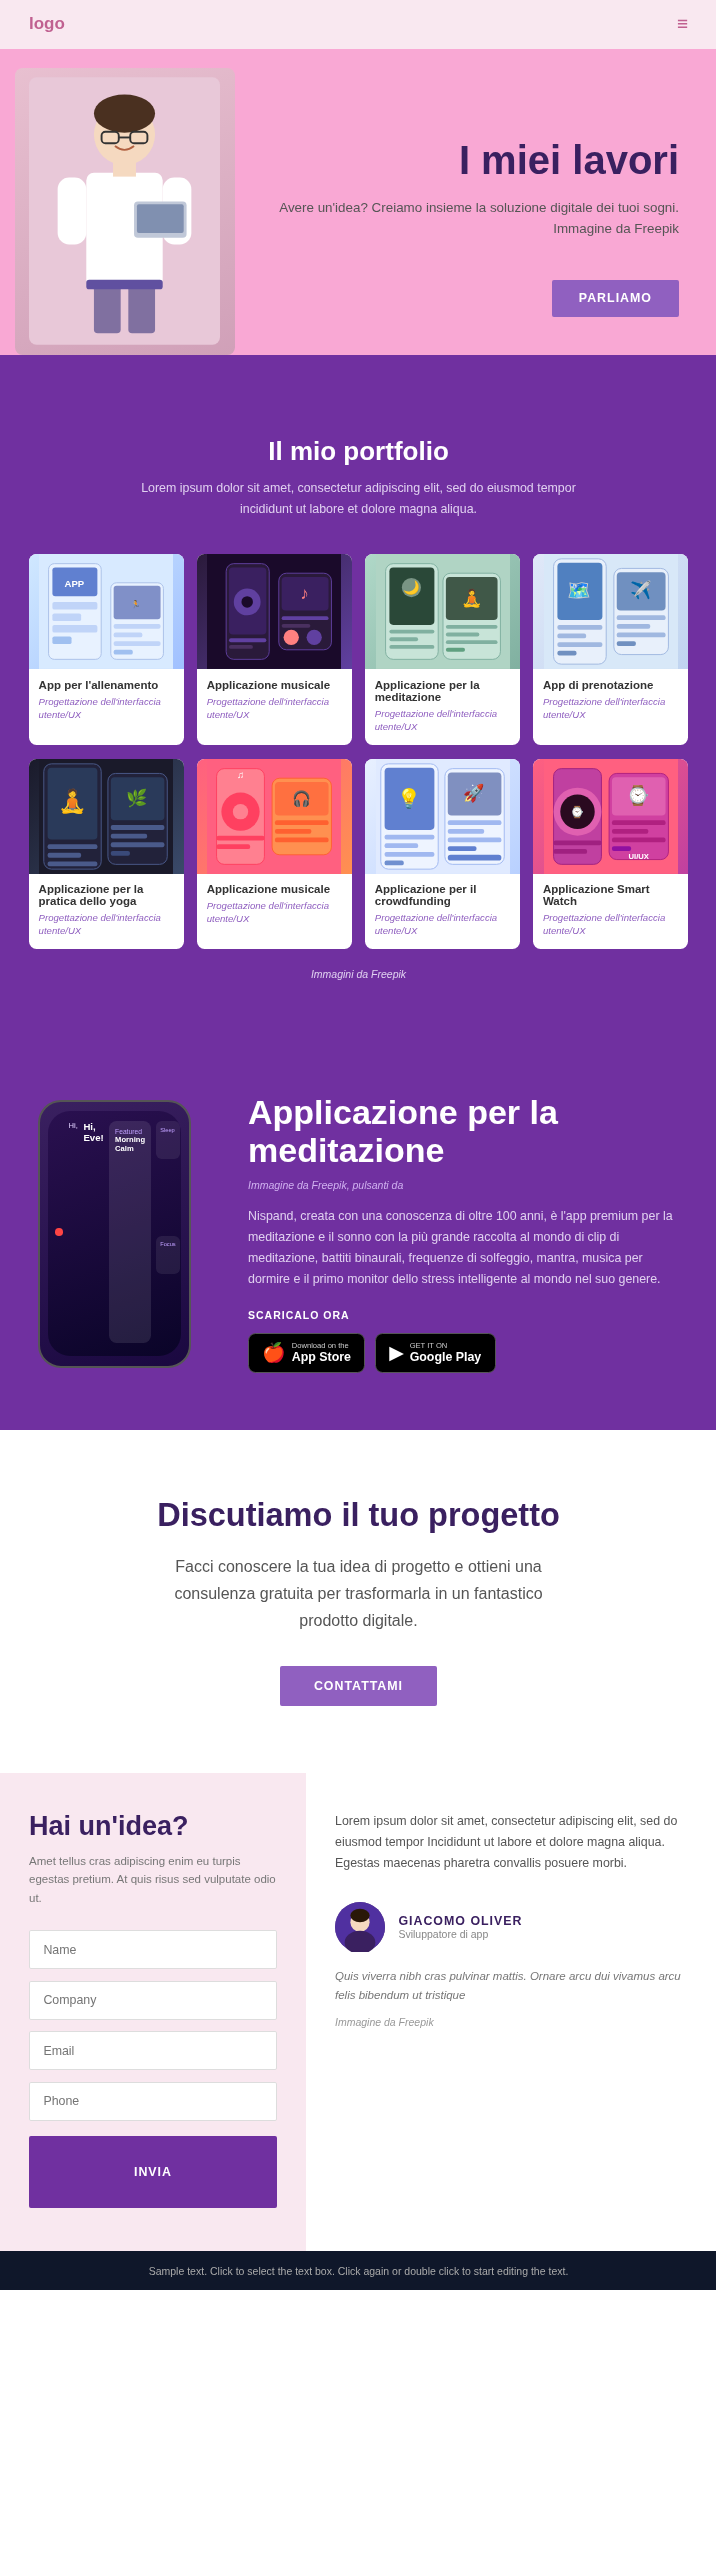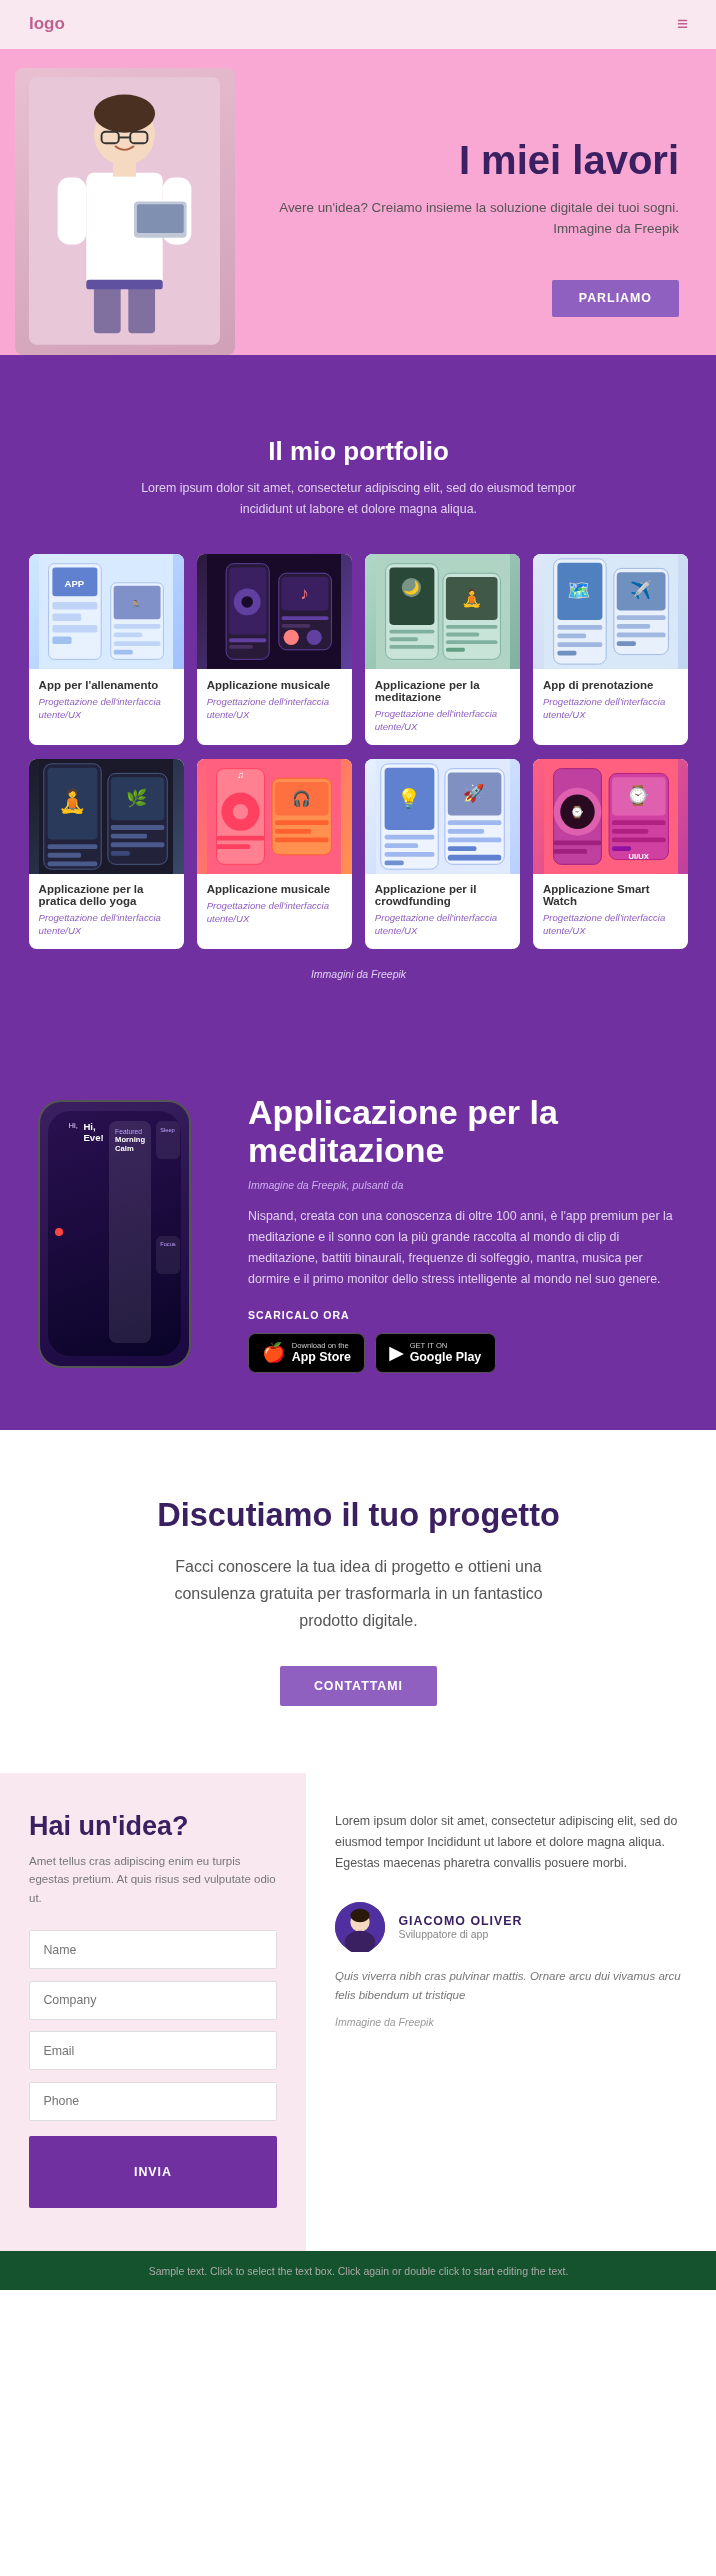--- a/index.html
+++ b/index.html
@@ -375,21 +375,21 @@
       margin-bottom: 9.6px;
     }
     .testimonial-credit {
       font-size: 10.5px;
       color: #999;
       font-style: italic;
     }
 
     
     .footer {
-      background: #14532d;
+      background: #0f172a;
       padding: 13.4px 29px;
       text-align: center;
       font-size: 10.5px;
       color: #aaa;
     }
 
     
     .fitness-graphic {
       background: linear-gradient(135deg, #d0e8ff 0%, #a0c0ff 100%);
       display: flex;

